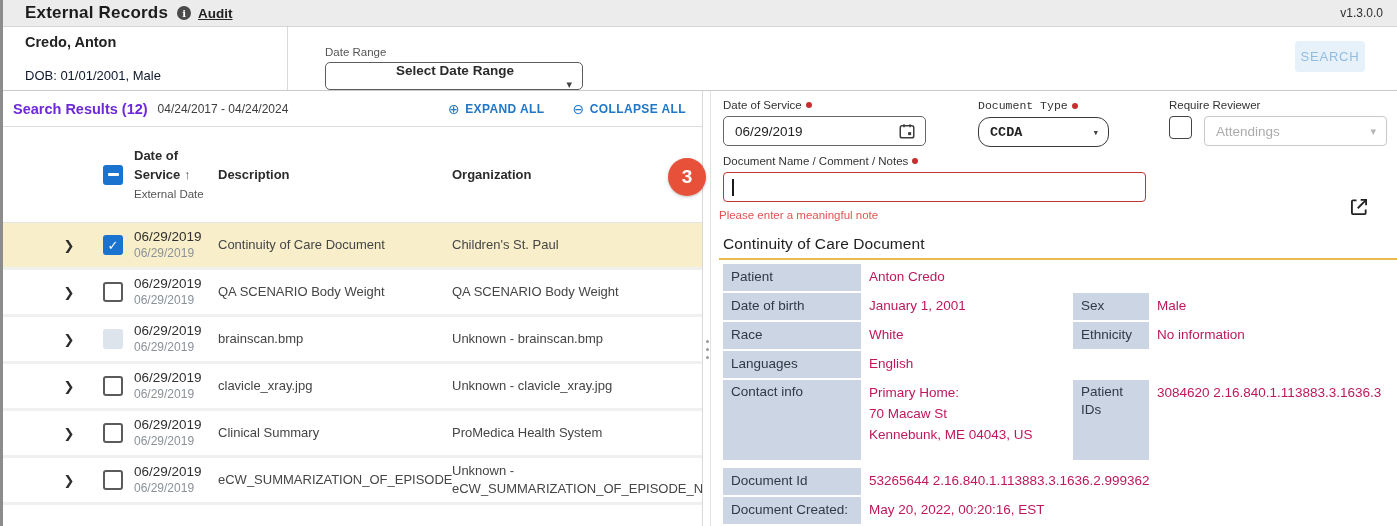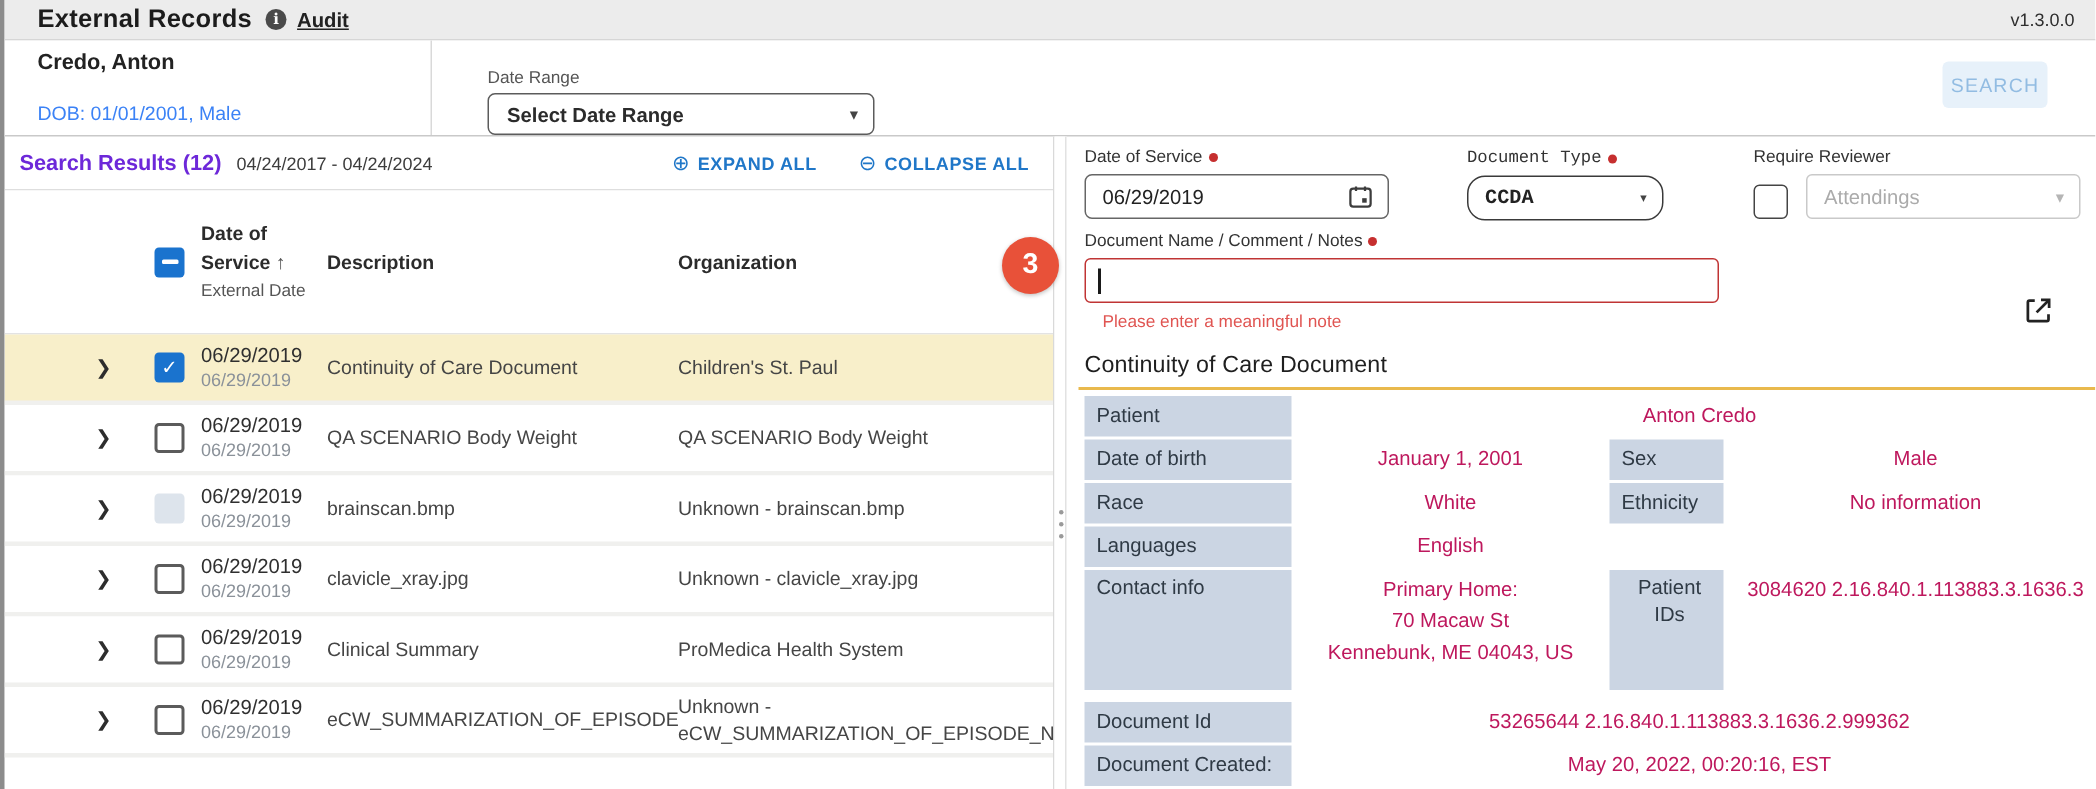--- a/index.html
+++ b/index.html
@@ -16,25 +16,25 @@
     margin:0 7px 0 9px; font-family:"DejaVu Serif",serif; }
   .audit-link { font-size:13.5px; font-weight:bold; color:#222; text-decoration:underline; cursor:pointer; }
   .version { margin-left:auto; font-size:12px; color:#2e2e2e; }
 
   
   .patientbar { height:64px; background:#fff; border-bottom:1px solid #c9c9c9;
     display:flex; align-items:flex-end; position:relative; }
   .patient-block { width:285px; padding-left:22px; border-right:1px solid #d9d9d9;
     height:100%; display:flex; flex-direction:column; justify-content:center; }
   .patient-name { font-size:14.5px; font-weight:bold; color:#222; }
-  .patient-dob { font-size:13px; color:#3b82f6; margin-top:18px; }
+  .patient-dob { font-size:13px; color:#0f172a; margin-top:18px; }
   .daterange-group { margin-left:37px; position:relative; padding-top:2px; }
   .field-label { font-size:11.5px; color:#555; margin-bottom:4px; }
   .daterange-select { width:258px; height:28px; border:1.5px solid #5c5c5c; border-radius:5px;
-    display:flex; align-items:center; padding:0 10px 0 12px; cursor:pointer; background:#fff; }
+    display:flex; align-items:center; padding:0 10px 0 12px; cursor:pointer; background:#fff;flex-direction:column; }
   .daterange-select .val { font-size:13.5px; font-weight:bold; color:#2b2b2b; }
   .caret { margin-left:auto; font-size:11px; color:#444; }
   .search-btn { position:absolute; right:32px; top:14px; width:70px; height:31px;
     background:#e7f1fa; color:#92bce2; border:none; border-radius:4px;
     font-size:13px; letter-spacing:.8px; font-family:inherit; cursor:pointer; }
 
   
   .main { display:flex; height:435px; }
   .left-panel { width:700px; min-width:700px; border-right:1px solid #d9d9d9; overflow:hidden; }
   .splitter { width:8px; background:#fff; border-right:1px solid #e2e2e2; position:relative; cursor:col-resize; }
@@ -85,38 +85,38 @@
   .input-box { height:30px; border:1.5px solid #666; border-radius:5px; background:#fff;
     display:flex; align-items:center; padding:0 9px 0 11px; }
   .dos-group { width:203px; margin-left:4px; }
   .dos-group .input-box { width:203px; }
   .input-val { font-size:13.5px; color:#222; }
   .cal-icon { margin-left:auto; }
   .dtype-group { margin-left:52px; width:131px;font-family:Liberation Mono, monospace; }
   .dtype-group .input-box { border-radius:12px; border-color:#3a3a3a; cursor:pointer; }
   .dtype-group .input-val { font-weight:bold; }
   .rev-group { margin-left:auto; width:218px; }
-  .rev-row { display:flex; align-items:flex-end; }
+  .rev-row { display:flex; align-items:flex-start; }
   .rev-check { width:23px; height:23px; border:1.5px solid #444; border-radius:4px; background:#fff; cursor:pointer; }
   .rev-select { flex:1; margin-left:12px; height:30px; border:1px solid #c9c9c9; border-radius:4px;
     display:flex; align-items:center; padding:0 10px 0 11px; }
   .rev-select .ph { font-size:13.5px; color:#ababab; }
   .rev-select .caret { color:#b5b5b5; }
   .notes-label { margin-top:8px; margin-left:4px; }
   .notes-input { width:423px; height:30px; border:1.5px solid #c03434; border-radius:4px; margin-left:4px;
     display:flex; align-items:center; padding-left:8px; background:#fff; }
   .text-cursor { width:1.5px; height:17px; background:#1a1a1a; }
-  .error-text { font-size:11.5px; color:#e05552; margin:7px 0 0 16px; }
+  .error-text { font-size:11.5px; color:#e05552; margin:7px 0 0 0; }
   .open-icon { position:absolute; right:28px; top:106px; cursor:pointer; }
 
   
   .preview-title { font-size:15.5px; color:#1f1f1f; margin:14px 0 0 4px; letter-spacing:.1px; }
   .preview-rule { height:2px; background:#e9b94d; margin-top:5px; }
   .ptable { margin:4px 0 0 4px; font-size:13.5px; }
-  .prow { display:grid; grid-template-columns:138px 196px 76px 1fr; column-gap:8px; margin-bottom:2px;text-align:center; }
+  .prow { display:grid; grid-template-columns:138px 196px 76px 1fr; column-gap:8px; margin-bottom:2px; }
   .plabel { background:#cbd5e3; color:#2f3a45; padding:3px 4px 3px 8px; min-height:24px;
     display:flex; align-items:flex-start; line-height:1.35; }
   .plabel.ctr { align-items:center; }
   .pval { color:#be185d; padding:3px 0; line-height:1.55; }
   .span3 { grid-column:2 / 5; }
   .tall { height:80px; }
   .gap { height:6px; }
   .indent { padding-left:10px; }
 
   

